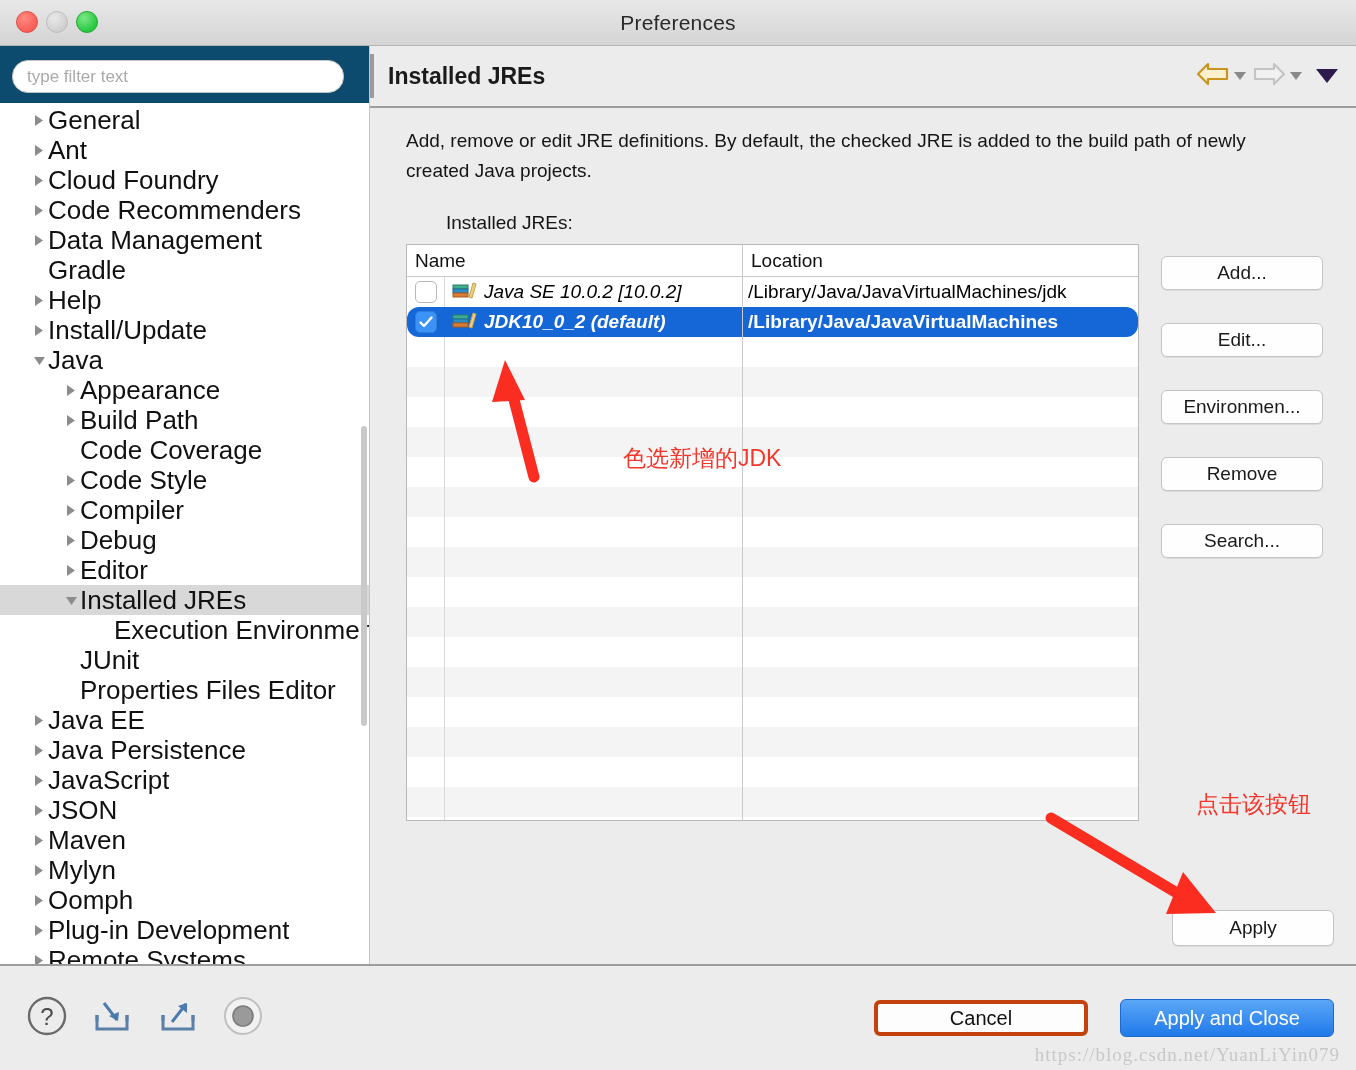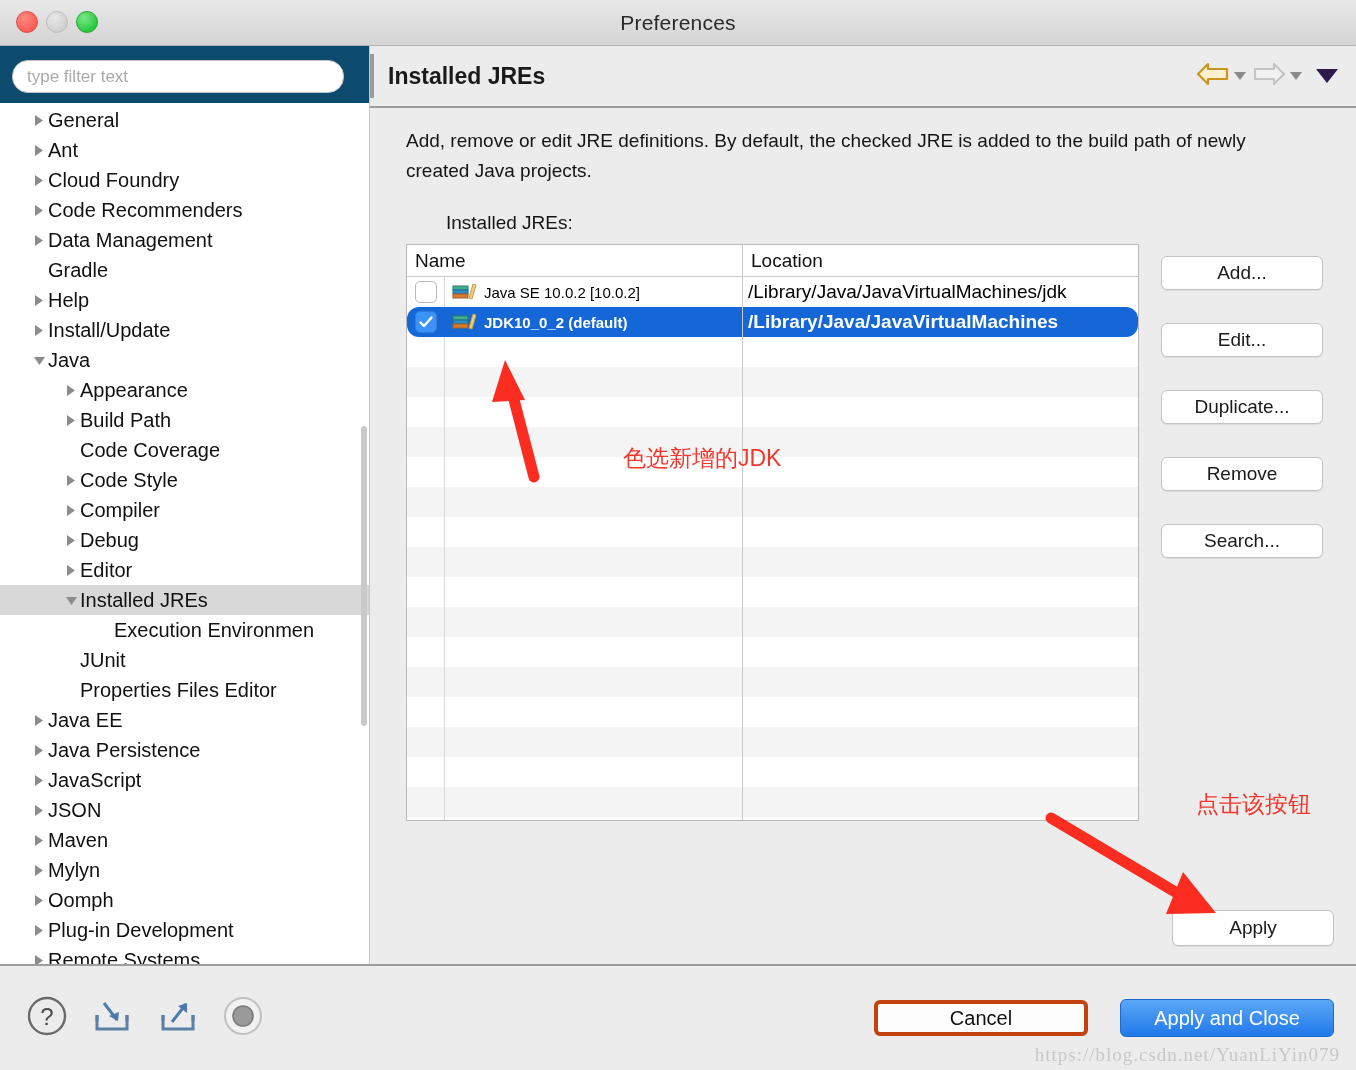--- a/index.html
+++ b/index.html
@@ -53,22 +53,22 @@
   #filter-input {
     width: 332px; height: 33px;
     border: 1px solid #c3c3c3; border-radius: 16px;
     padding: 0 14px; font-size: 17px; color: #333;
     background: #fff; outline: none;
   }
   #filter-input::placeholder { color: #aaa; }
 
   #tree { flex: 1 1 auto; overflow: hidden; padding-top: 2px; position: relative; }
   .tnode {
-    display: flex; align-items: center;
-    height: 30px; font-size: 20px; color: #111;
+    display: flex; 
+    height: 30px; font-size: 26px; color: #111;
     padding-left: 0; white-space: nowrap;
   }
   .tnode.sel { background: #d8d8d8; }
   .arrow {
     width: 18px; height: 30px; flex: 0 0 18px;
     display: flex; align-items: center; justify-content: center;
   }
   .arrow svg { display: block; }
   .tlabel { overflow: hidden; }
   .ind0 { padding-left: 30px; }
@@ -127,23 +127,23 @@
   .trow.selected { background: #1566d6; color: #fff; border-radius: 12px; }
   .cell-check {
     width: 38px; flex: 0 0 38px; height: 30px;
     display: flex; align-items: center; justify-content: center;
     border-right: 1px solid #d8d8d8;
   }
   .trow.selected .cell-check { border-right-color: #1566d6; }
   .cell-name {
     width: 298px; flex: 0 0 298px; height: 30px;
     display: flex; align-items: center; gap: 7px;
-    font-size: 15px; padding-left: 6px;
+    font-size: 19px; padding-left: 6px;
     border-right: 1px solid #c9c9c9;
-    overflow: hidden; white-space: nowrap;
+    overflow: hidden; white-space: nowrap; font-style: italic;
   }
   .cell-loc {
     flex: 1 1 auto; height: 30px; display: flex; align-items: center;
     font-size: 19px; padding-left: 5px; overflow: hidden; white-space: nowrap;
   }
   .trow.selected .cell-name, .trow.selected .cell-loc { font-weight: bold; color: #fff; }
   .empty-row { display: flex; height: 30px; }
   .empty-row .ec1 { width: 38px; flex: 0 0 38px; border-right: 1px solid #d8d8d8; }
   .empty-row .ec2 { width: 298px; flex: 0 0 298px; border-right: 1px solid #c9c9c9; }
   .empty-row .ec3 { flex: 1 1 auto; }
@@ -628,21 +628,21 @@
                   <div class="ec1"></div>
                   <div class="ec2"></div>
                   <div class="ec3"></div>
                 </div>
               </div>
           </div>
 
           <div id="side-buttons">
               <div class="sbtn">Add...</div>
               <div class="sbtn">Edit...</div>
-              <div class="sbtn">Duplicate...</div>
+              <div class="sbtn">Environmen...</div>
               <div class="sbtn">Remove</div>
               <div class="sbtn">Search...</div>
             </div>
         </div>
 
         <div id="apply-wrap">
           <div id="apply-btn">Apply</div>
         </div>
       </div>
     </div>

